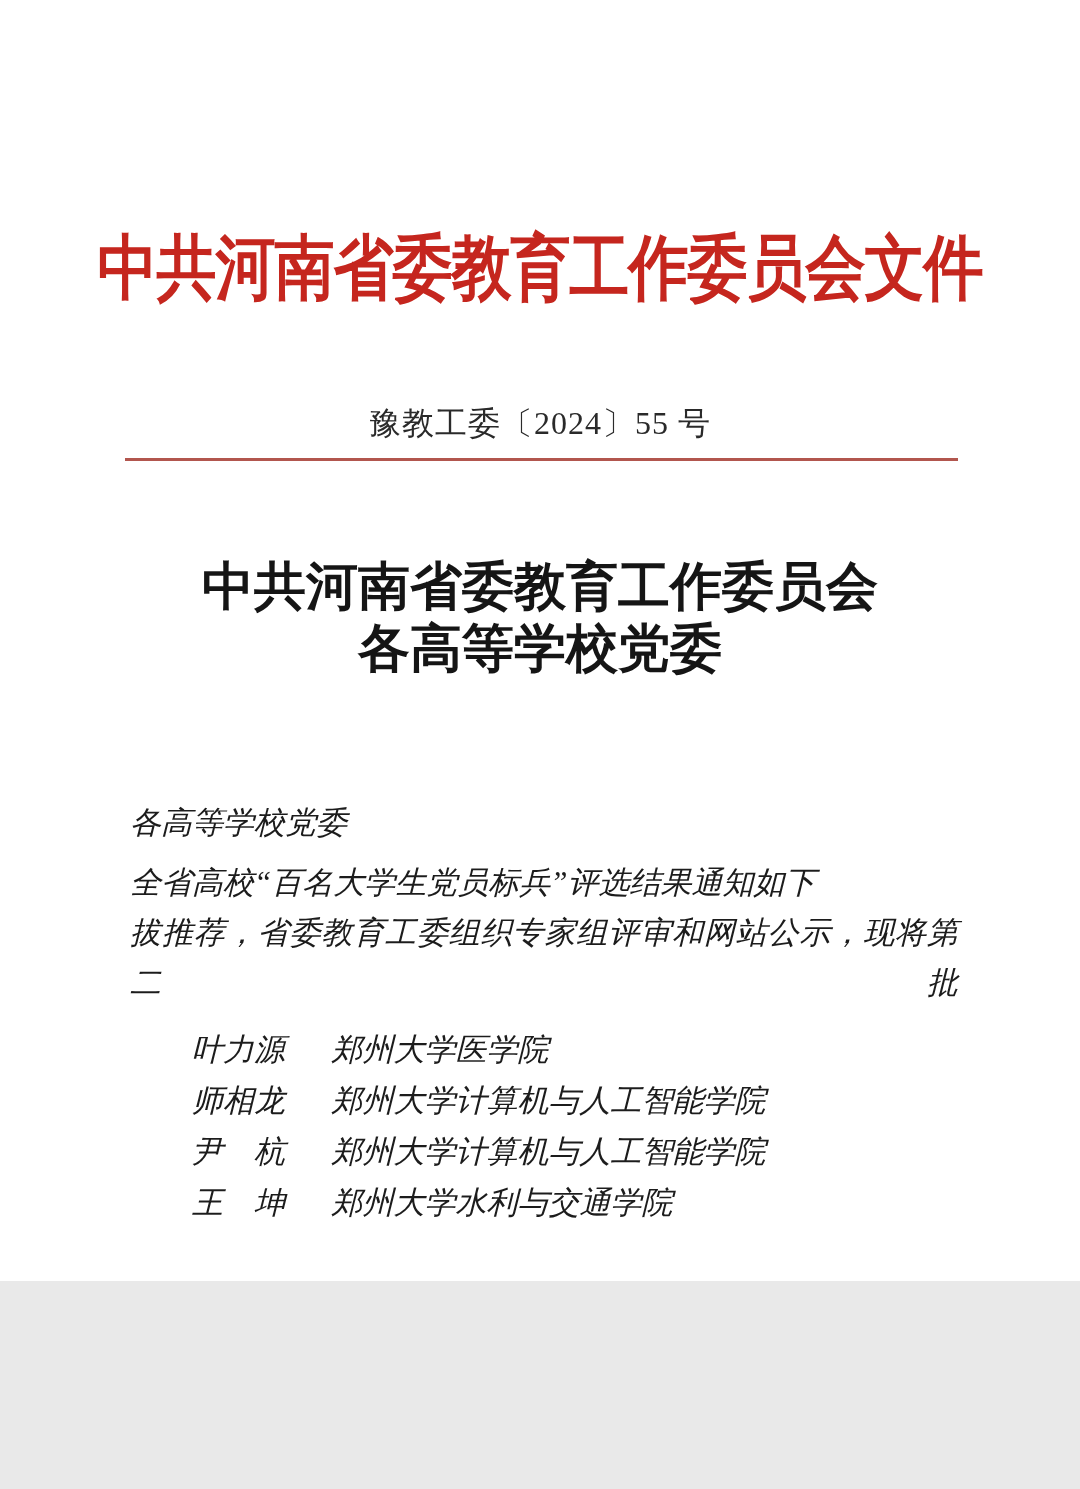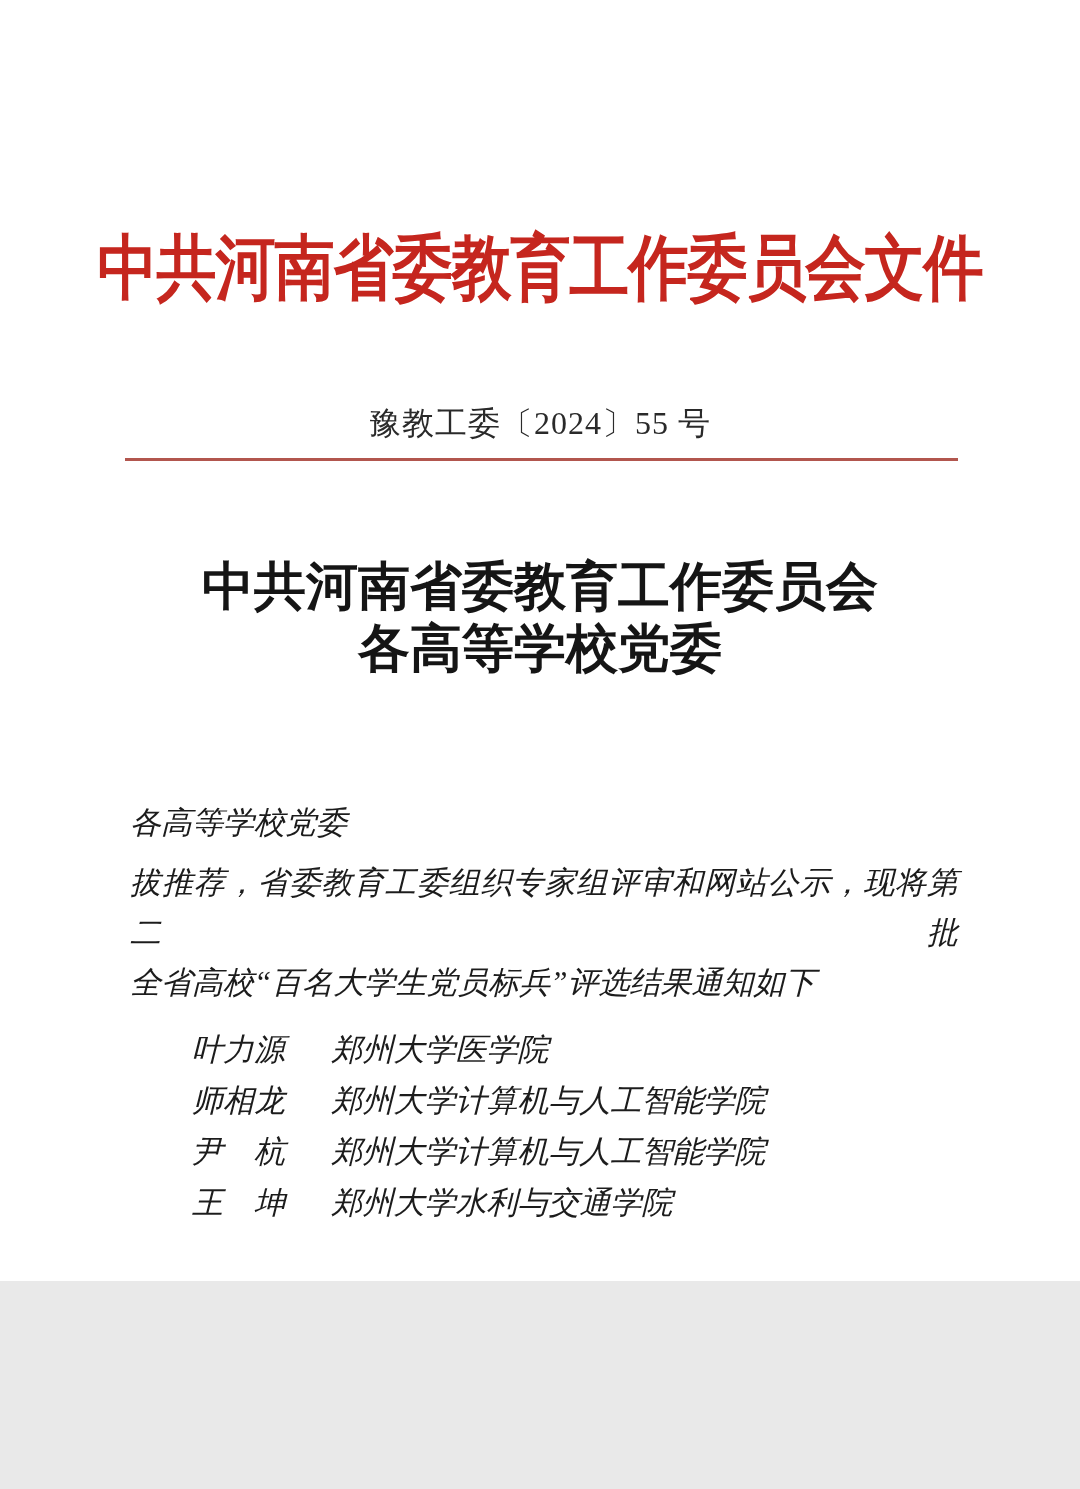--- a/index.html
+++ b/index.html
@@ -132,22 +132,22 @@
   <div class="notice-title">
     <div>中共河南省委教育工作委员会</div>
     <div>各高等学校党委</div>
   </div>
 
   <div class="body-block">
 
     <div class="salutation">各高等学校党委</div>
 
     <div class="para">
+      <div class="line">全省高校“百名大学生党员标兵”评选结果通知如下</div>
       <div class="line just">拔推荐，省委教育工委组织专家组评审和网站公示，现将第二批</div>
-      <div class="line">全省高校“百名大学生党员标兵”评选结果通知如下</div>
     </div>
 
     <div class="awardees">
       <div class="awardee-row">
         <span class="awardee-name">叶力源</span>
         <span class="awardee-school">郑州大学医学院</span>
       </div>
       <div class="awardee-row">
         <span class="awardee-name">师相龙</span>
         <span class="awardee-school">郑州大学计算机与人工智能学院</span>

